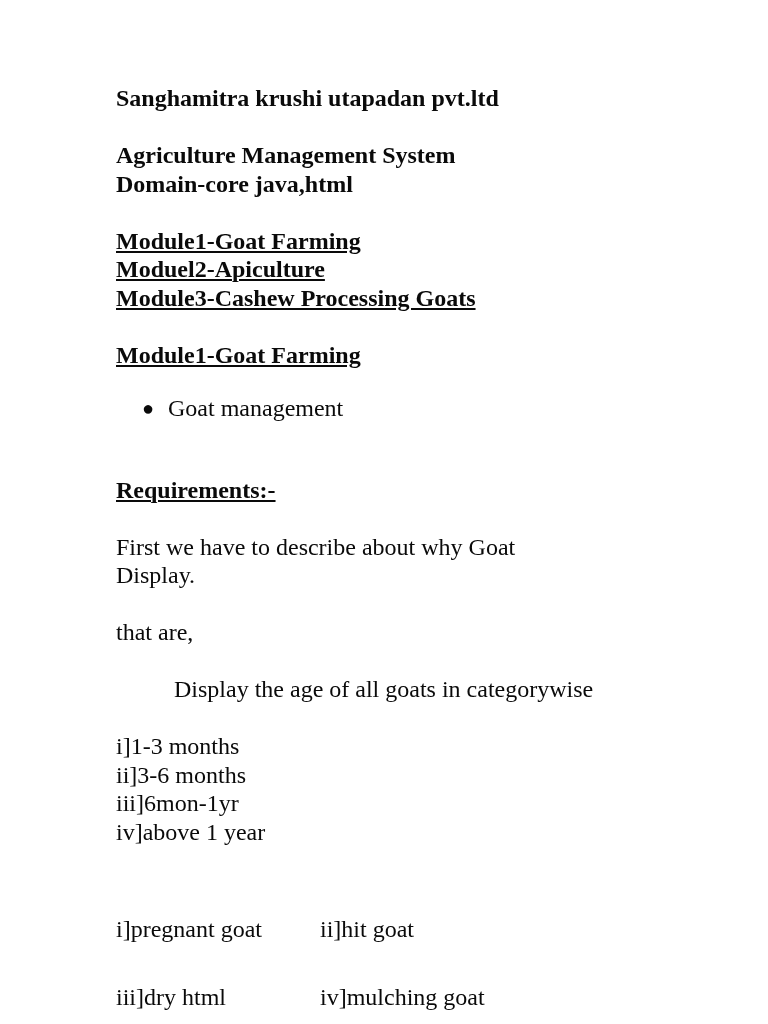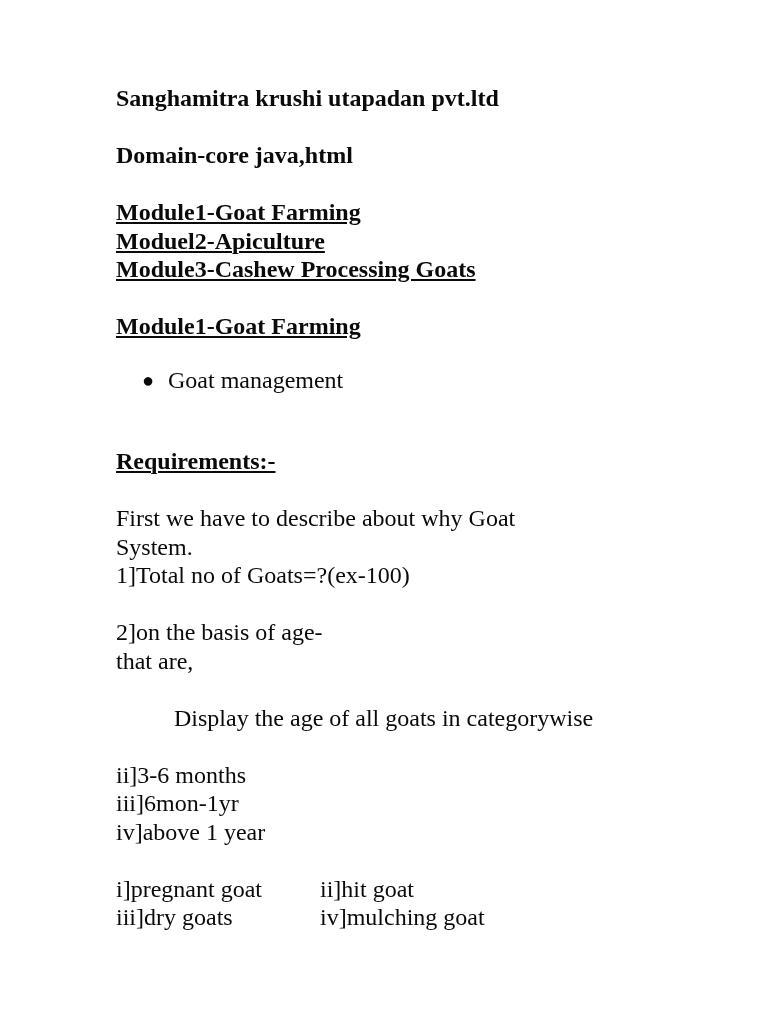--- a/index.html
+++ b/index.html
@@ -81,39 +81,41 @@
   
   .indent-tab {
     display: inline-block;
     width: 22px;
   }
 
   
   .tab-row {
     display: block;
     white-space: nowrap;
+    margin-top: 40px;
   }
   .tab-col-a {
     display: inline-block;
     min-width: 204px;
   }
   .tab-col-b {
     display: inline-block;
   }
 </style>
 </head>
 <body>
 
 <div class="page">
   <div class="doc-body">
 
     <p class="para bold">Sanghamitra krushi utapadan pvt.ltd</p>
 
     <div class="spacer"></div>
 
+    <p class="para bold">Agriculture Management System</p>
     <p class="para bold">Domain-core java,html</p>
 
     <div class="spacer"></div>
 
     <p class="para bold-underline">Module1-Goat Farming</p>
     <p class="para bold-underline">Moduel2-Apiculture</p>
     <p class="para bold-underline">Module3-Cashew Processing Goats</p>
 
     <div class="spacer"></div>
 
@@ -129,39 +131,38 @@
     </ul>
 
     <div class="spacer"></div>
     <div class="spacer-sm"></div>
 
     <p class="para bold-underline">Requirements:-</p>
 
     <div class="spacer"></div>
 
     <p class="para">First we have to describe about why Goat</p>
-    <p class="para">System.</p>
-    <p class="para">1]Total no of Goats=?(ex-100)</p>
+    <p class="para">Display.</p>
 
     <div class="spacer"></div>
 
-    <p class="para">2]on the basis of age-</p>
     <p class="para">that are,</p>
     <p class="para">
       <span class="indent-tab"></span><span>Display the age of all goats in categorywise</span>
     </p>
 
+    <p class="para">i]1-3 months</p>
     <p class="para">ii]3-6 months</p>
     <p class="para">iii]6mon-1yr</p>
     <p class="para">iv]above 1 year</p>
 
     <div class="spacer"></div>
 
 
     <p class="para tab-row">
       <span class="tab-col-a">i]pregnant goat</span><span class="tab-col-b">ii]hit goat</span>
     </p>
     <p class="para tab-row">
-      <span class="tab-col-a">iii]dry goats</span><span class="tab-col-b">iv]mulching goat</span>
+      <span class="tab-col-a">iii]dry html</span><span class="tab-col-b">iv]mulching goat</span>
     </p>
 
   </div>
 </div>
 
 </body></html>

